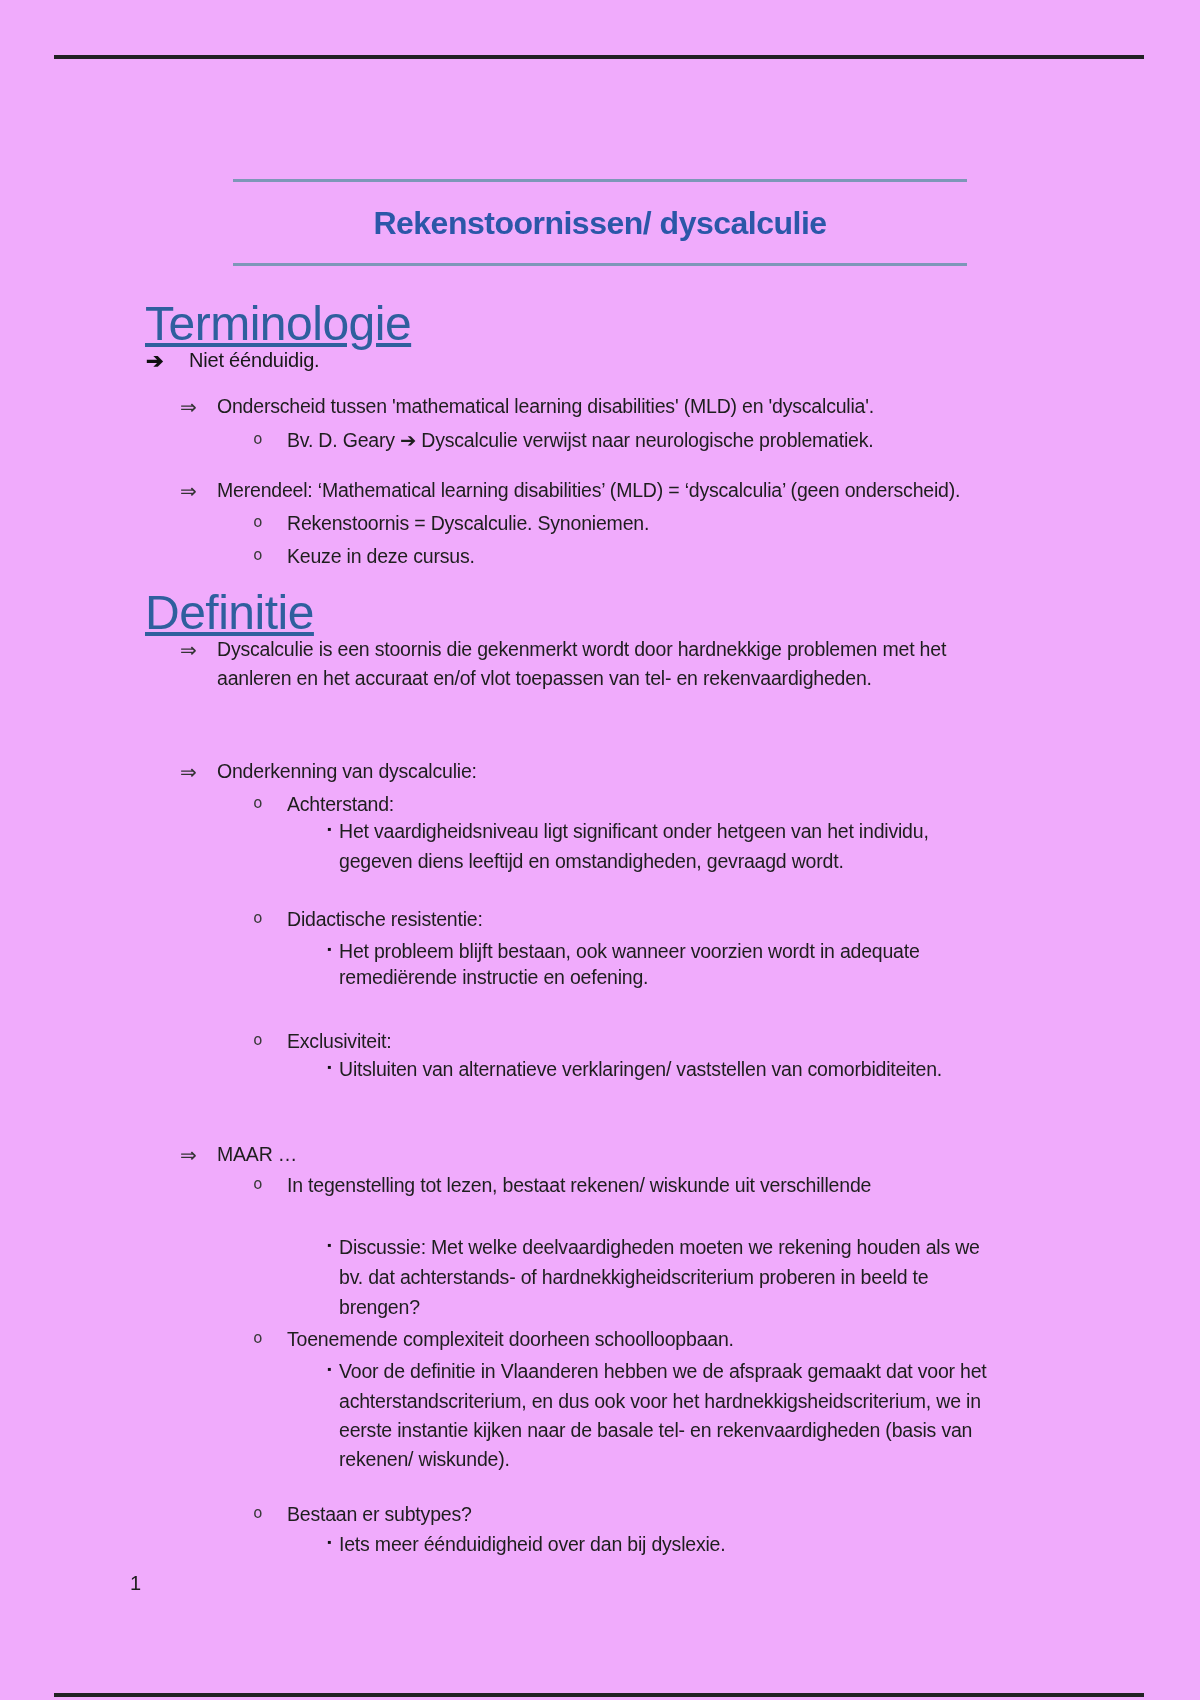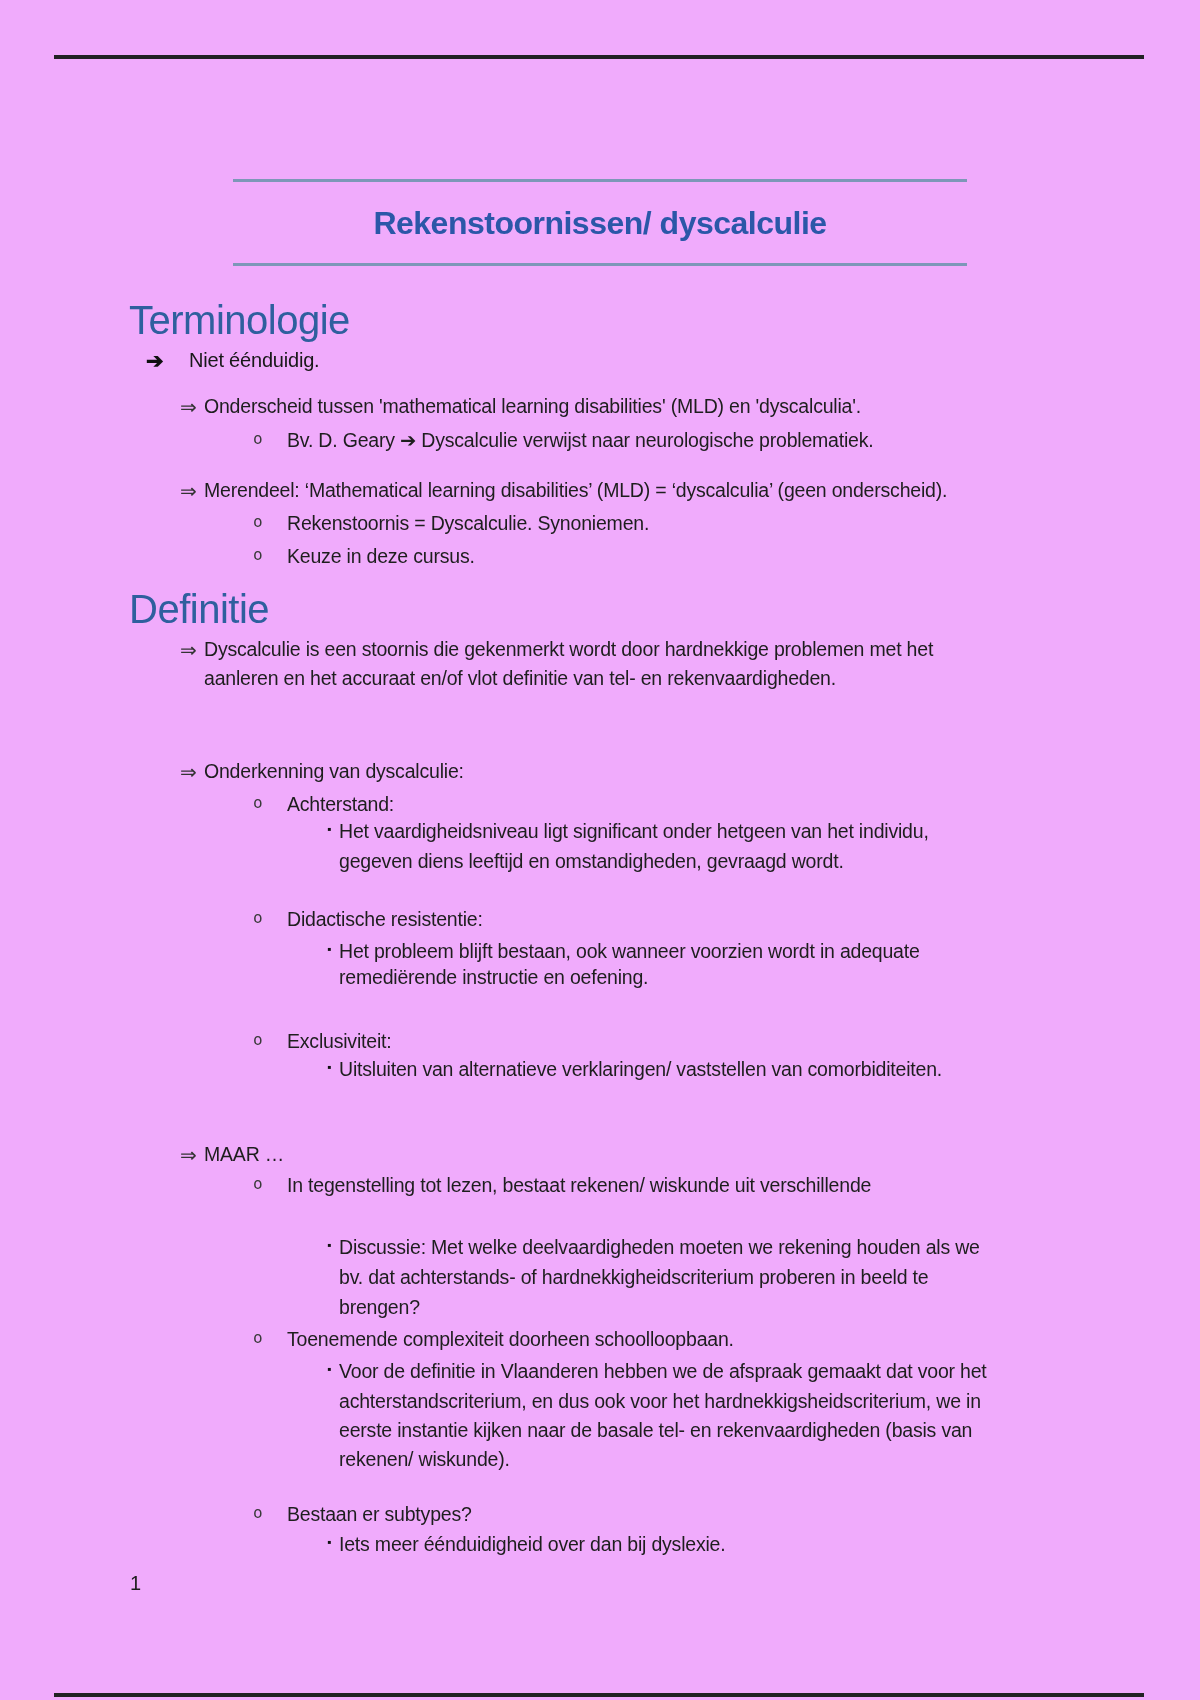--- a/index.html
+++ b/index.html
@@ -7,28 +7,28 @@
         font-family:"Liberation Sans",sans-serif;}
   .rule{position:absolute;left:54px;width:1090px;height:4px;background:#212124;}
   .rule-top{top:55px;}
   .rule-bottom{top:1693px;}
   .tline{position:absolute;left:233px;width:734px;height:3px;background:#7d97b8;}
   .tline-top{top:179px;}
   .tline-bottom{top:263px;}
   .doc-title{position:absolute;left:233px;width:734px;top:186px;height:74px;
              display:flex;align-items:center;justify-content:center;
              font-size:32px;font-weight:bold;letter-spacing:-0.5px;color:#2b57a8;}
-  .hd{position:absolute;left:129px;font-size:40px;line-height:1;color:#2f5f9e;letter-spacing:-0.5px;}
+  .hd{position:absolute;left:145px;font-size:48px;line-height:1;color:#2f5f9e;letter-spacing:-0.5px;text-decoration:underline;}
   .ln{position:absolute;left:0;top:0;width:1200px;height:30px;font-size:19.5px;
       letter-spacing:-0.2px;color:#1e1e1e;line-height:1.3;}
   .ln .mk,.ln .tx{position:absolute;top:0;white-space:nowrap;}
   .k-intro .mk{left:146px;font-size:21px;font-weight:bold;color:#101010;}
   .k-intro .tx{left:189px;font-size:20px;color:#181818;}
   .k-l1 .mk{left:180px;font-size:20px;color:#333333;}
-  .k-l1 .tx,.k-c1 .tx{left:204px;}
+  .k-l1 .tx,.k-c1 .tx{left:217px;}
   .k-l2 .mk{left:253px;top:1px;font-family:"DejaVu Sans Mono",monospace;font-size:16px;color:#3a3a3a;}
   .k-l2 .tx,.k-c2 .tx{left:287px;}
   .k-l3 .mk{left:327px;top:3px;font-size:12px;color:#111111;}
   .k-l3 .tx,.k-c3 .tx{left:339px;}
   .pageno{position:absolute;left:130px;top:1572px;font-size:20px;color:#1e1e1e;}
 </style>
 </head>
 <body>
 
 <div class="page">
@@ -73,21 +73,21 @@
   </div>
 
   <div class="hd" style="top:589px">Definitie</div>
 
   <div class="ln k-l1" style="top:637px">
     <span class="mk">⇒</span>
     <span class="tx">Dyscalculie is een stoornis die gekenmerkt wordt door hardnekkige problemen met het</span>
   </div>
 
   <div class="ln k-c1" style="top:666px">
-    <span class="tx">aanleren en het accuraat en/of vlot definitie van tel- en rekenvaardigheden.</span>
+    <span class="tx">aanleren en het accuraat en/of vlot toepassen van tel- en rekenvaardigheden.</span>
   </div>
 
   <div class="ln k-l1" style="top:759px">
     <span class="mk">⇒</span>
     <span class="tx">Onderkenning van dyscalculie:</span>
   </div>
 
   <div class="ln k-l2" style="top:792px">
     <span class="mk">o</span>
     <span class="tx">Achterstand:</span>

